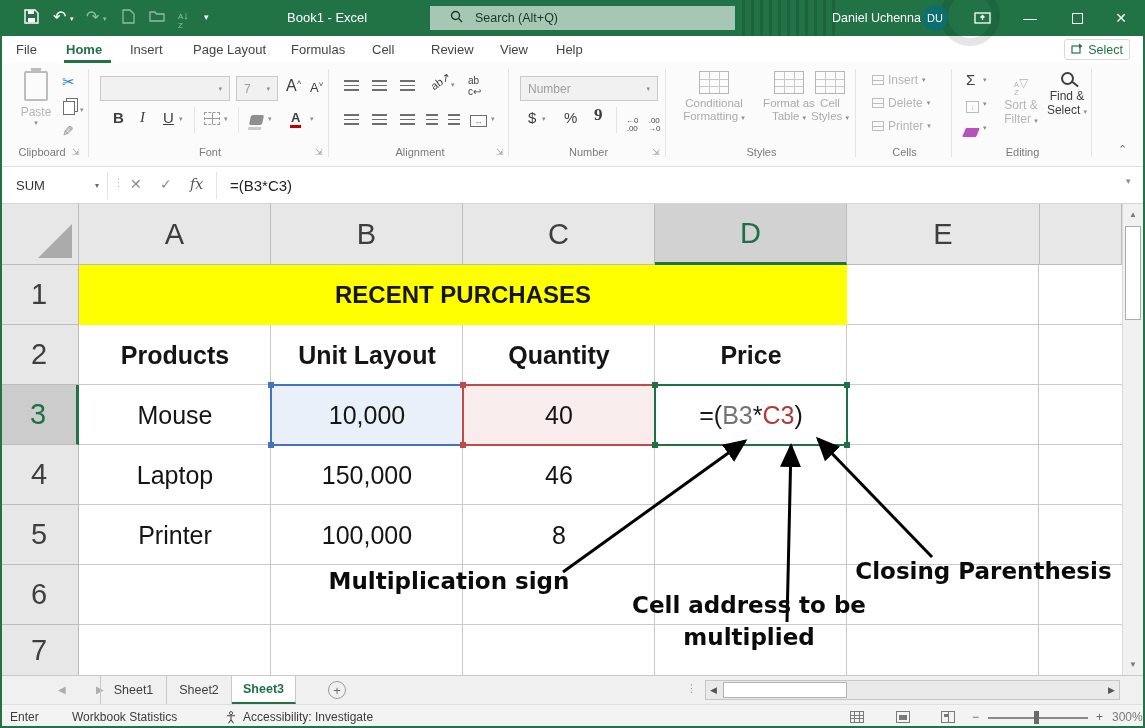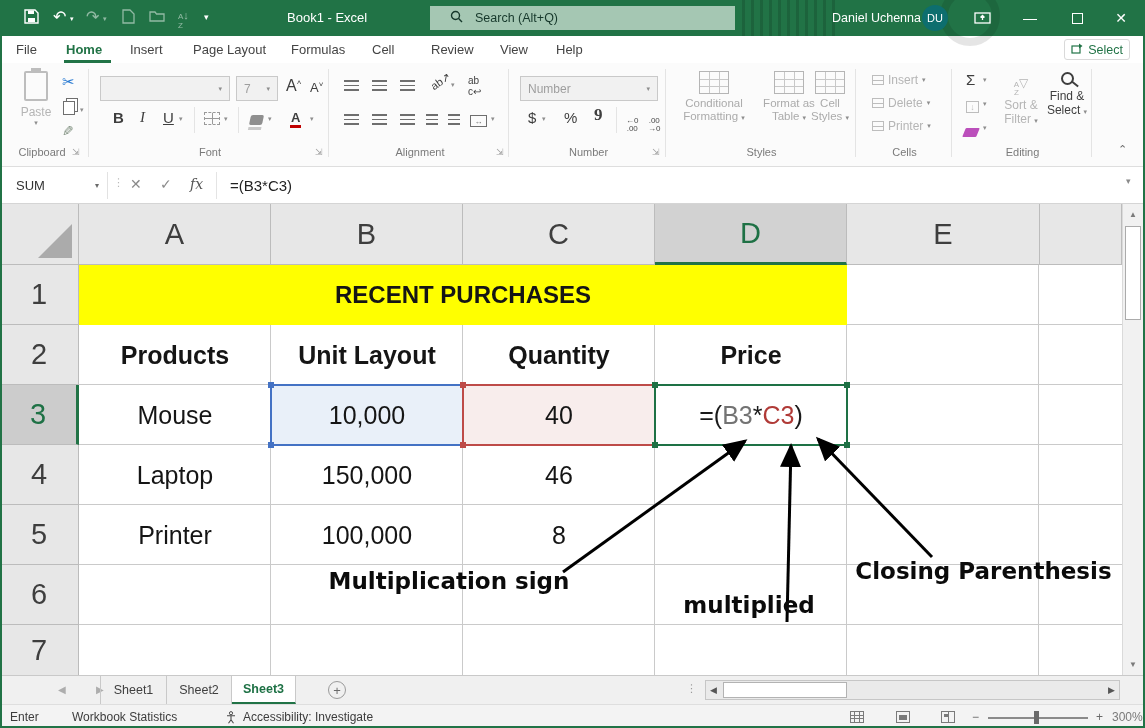--- a/index.html
+++ b/index.html
@@ -374,20 +374,21 @@
 
   <div class="cell" style="left:0;top:180px;width:192px;height:60px">Laptop</div>
   <div class="cell" style="left:192px;top:180px;width:192px;height:60px">150,000</div>
   <div class="cell" style="left:384px;top:180px;width:192px;height:60px">46</div>
   <div class="cell" style="left:0;top:240px;width:192px;height:60px">Printer</div>
   <div class="cell" style="left:192px;top:240px;width:192px;height:60px">100,000</div>
   <div class="cell" style="left:384px;top:240px;width:192px;height:60px">8</div>
 
   <div class="ann" style="left:200px;top:300px;width:340px">Multiplication sign</div>
   <div class="ann" style="left:500px;top:324px;width:340px">
+    <div>Cell address to be</div>
     <div>multiplied</div>
   </div>
   <div class="ann" style="left:762px;top:290px;width:285px">Closing Parenthesis</div>
 
   <svg class="arrows" viewBox="0 0 1043 410">
     <defs>
       <marker id="ah" markerWidth="9" markerHeight="8" refX="7" refY="3.5" orient="auto">
           <polygon points="0 0, 8 3.5, 0 7" fill="#000"></polygon>
         </marker>
     </defs>

